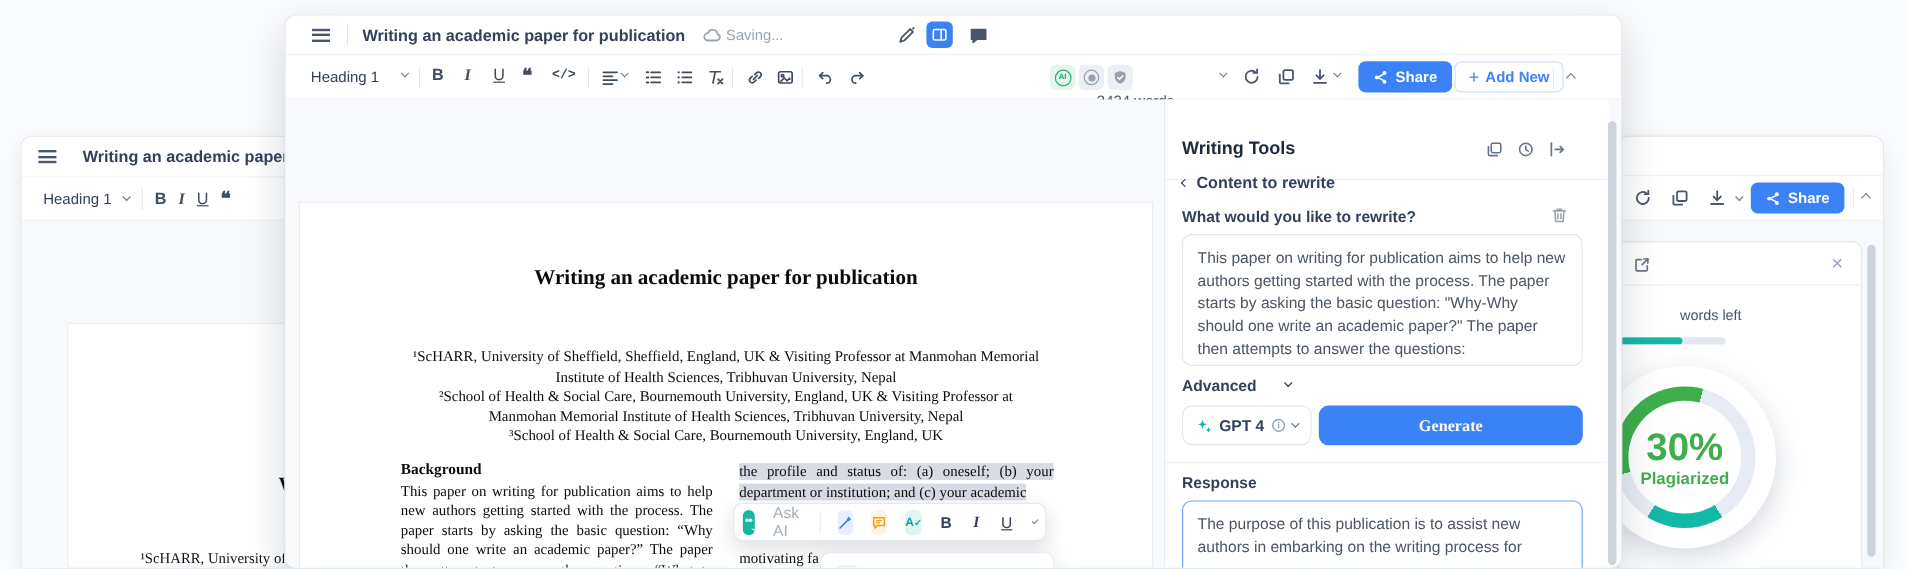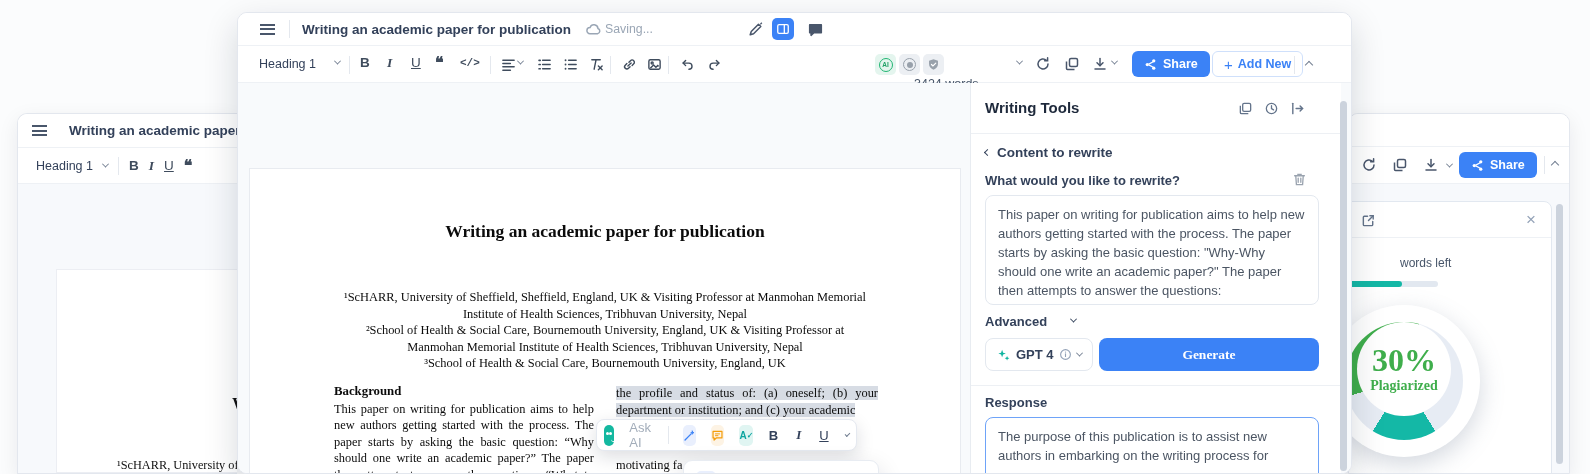--- a/index.html
+++ b/index.html
@@ -42,21 +42,21 @@
   #right-win .content { position:absolute; left:0; top:70px; right:0; bottom:0; background:#f7f9fc; }
   #right-win .panel { position:absolute; left:-24px; top:17px; right:17px; bottom:-2px; background:#fff; border:1px solid #e2e8f0; border-radius:8px 8px 0 0; }
   #right-win .phead { position:absolute; left:0; top:0; right:0; height:36px; border-bottom:1px solid #eef1f5; }
   .btn-share { display:inline-flex; align-items:center; gap:6px; height:26px; padding:0 12px; background:#3b82f6; color:#fff; border-radius:6px; font-size:12.5px; font-weight:700; }
   .words-left { font-size:12px; color:#475569;padding-left:48px; }
   .pbar { position:absolute; height:6px; border-radius:3px; background:#e2e8f0; overflow:hidden; }
   .pbar .fill { position:absolute; left:0; top:0; bottom:0; background:#14b8a6; border-radius:3px; }
   .halo { position:absolute; width:152px; height:152px; border-radius:50%; background:#fff; box-shadow:0 8px 24px rgba(100,116,139,.28); }
   .donut { position:absolute; width:118px; height:118px; border-radius:50%;
     background:conic-gradient(#3fae4c 0deg 15deg, #e7ecf4 15deg 148deg, #14b8a6 148deg 212deg, #e7ecf4 212deg 255deg, #3fae4c 255deg 360deg);
-    display:flex; justify-content:center;font-family:Liberation Serif, serif; }
+    display:flex; align-items:center; justify-content:center; }
   .donut .hole { width:94px; height:94px; border-radius:50%; background:#fff; display:flex; flex-direction:column; align-items:center; justify-content:center; }
   .donut .pct { font-size:32px; font-weight:700; color:#3fae4c; line-height:32px; }
   .donut .plab { font-size:14px; font-weight:700; color:#3fae4c; margin-top:2px; }
   .scrollbar { position:absolute; width:7px; border-radius:4px; background:#ccd3dd; }
 
   
   #main-win { left:237px; top:12px; width:1115px; height:462px; border-radius:10px; overflow:hidden; box-shadow:0 12px 34px rgba(15,23,42,.16); }
   #main-win .tbar { position:absolute; left:0; top:0; right:0; height:33px; background:#fff; border-bottom:1px solid #eef1f5; }
   #main-win .tool { position:absolute; left:0; top:33px; right:0; height:37px; background:#fff; border-bottom:1px solid #eef1f5; }
   #main-win .content { position:absolute; left:0; top:70px; right:0; bottom:0; background:#f8fafc; }
@@ -70,37 +70,37 @@
   #doc-page { position:absolute; left:11px; top:85px; width:712px; bottom:-20px; background:#fff; border:1px solid #e8ebf0; font-family:"Liberation Serif", serif; color:#0b0b0b; }
   .doc-title { position:absolute; left:0; right:0; top:52px; text-align:center; font-size:17.5px; font-weight:700; }
   .doc-authors { position:absolute; left:0; right:0; top:103px; text-align:center; font-size:12.6px; }
   .doc-aff { position:absolute; left:0; right:0; text-align:center; font-size:12.4px; }
   .col { position:absolute; font-size:12.4px; line-height:16.6px; text-align:justify; }
   .col h4 { font-size:12.8px; font-weight:700; margin-bottom:1px; font-family:"Liberation Serif", serif; }
   .sel { background:#d7dce4; }
   .frag { position:absolute; white-space:nowrap; font-size:12.4px; }
 
   
-  #askai { position:absolute; left:346px; top:250px; width:261px; height:32px; background:#fff; border:1px solid #e5e9f0; border-radius:8px; box-shadow:0 6px 18px rgba(15,23,42,.14); display:flex; align-items:center; gap:15px; padding:2px 7px; font-family:"Liberation Sans", sans-serif; }
+  #askai { position:absolute; left:361px; top:250px; width:261px; height:32px; background:#fff; border:1px solid #e5e9f0; border-radius:8px; box-shadow:0 6px 18px rgba(15,23,42,.14); display:flex; align-items:center; gap:15px; padding:2px 7px; font-family:"Liberation Sans", sans-serif; }
   #askai .ask-label { font-size:13px; color:#a3adba; margin-right:2px; }
   .mini { display:inline-flex; align-items:center; justify-content:center; width:21px; height:21px; border-radius:5px; }
   .robot { width:21px; height:21px; border-radius:6px; background:#14b8a0; position:relative; }
   .robot i { position:absolute; top:7px; width:3px; height:3px; border-radius:50%; background:#fff; }
   .robot i.l { left:5px; } .robot i.r { right:5px; }
   .robot u { position:absolute; left:7px; bottom:4px; width:7px; height:3px; border-bottom:1.4px solid #fff; border-radius:0 0 5px 5px; }
 
   
   #ai-menu { position:absolute; left:433px; top:291px; width:196px; background:#fff; border:1px solid #e8ecf2; border-radius:9px; box-shadow:0 10px 26px rgba(15,23,42,.16); padding:6px; font-family:"Liberation Sans", sans-serif; }
   .mi { display:flex; align-items:center; gap:9px; height:28px; padding:0 6px; border-radius:6px; font-size:13.5px; color:#33415a; }
   .mi .grow { flex:1; }
   .mic { width:20px; height:20px; border-radius:5px; display:inline-flex; align-items:center; justify-content:center; }
 
   
   #wt-panel { position:absolute; left:732px; top:0px; width:371px; bottom:-20px; background:#fff; border-left:1px solid #e8ecf1; }
-  #wt-panel .hdr { position:absolute; left:0; top:0; right:0; height:51px; border-bottom:1px solid #edf0f4;text-align:center; }
+  #wt-panel .hdr { position:absolute; left:0; top:16px; right:0; height:51px; border-bottom:1px solid #edf0f4;text-align:center; }
   .wt-title { font-size:15px; font-weight:700; color:#1e293b; }
   .wt-back { font-size:13.5px; font-weight:700; color:#33415a; display:inline-flex; align-items:center; gap:7px; }
   .wt-q { font-size:13px; font-weight:700; color:#33415a; }
   .wt-box { position:absolute; border:1px solid #e3e8ef; border-radius:8px; background:#fff; padding:9px 12px; font-size:13px; line-height:19px; color:#4b5563; }
   .wt-adv { font-size:13px; font-weight:700; color:#33415a; display:inline-flex; align-items:center; gap:24px; }
   .gpt-btn { position:absolute; display:flex; align-items:center; gap:5px; height:33px; padding:0 10px; border:1px solid #e3e8ef; border-radius:8px; background:#fff; font-size:13px; font-weight:600; color:#33415a; }
   .gen-btn { position:absolute; height:33px; background:#3b82f6; border-radius:8px; color:#fff; font-size:13.5px; font-weight:600; display:flex; align-items:center; justify-content:center;font-family:Liberation Serif, serif; }
   .wt-resp-box { position:absolute; border:1.5px solid #6ea3f8; border-radius:8px; background:#fff; padding:9px 12px; font-size:13px; line-height:19px; color:#4b5563; }
   .hline { position:absolute; left:0; right:0; height:1px; background:#edf0f4; }
 

